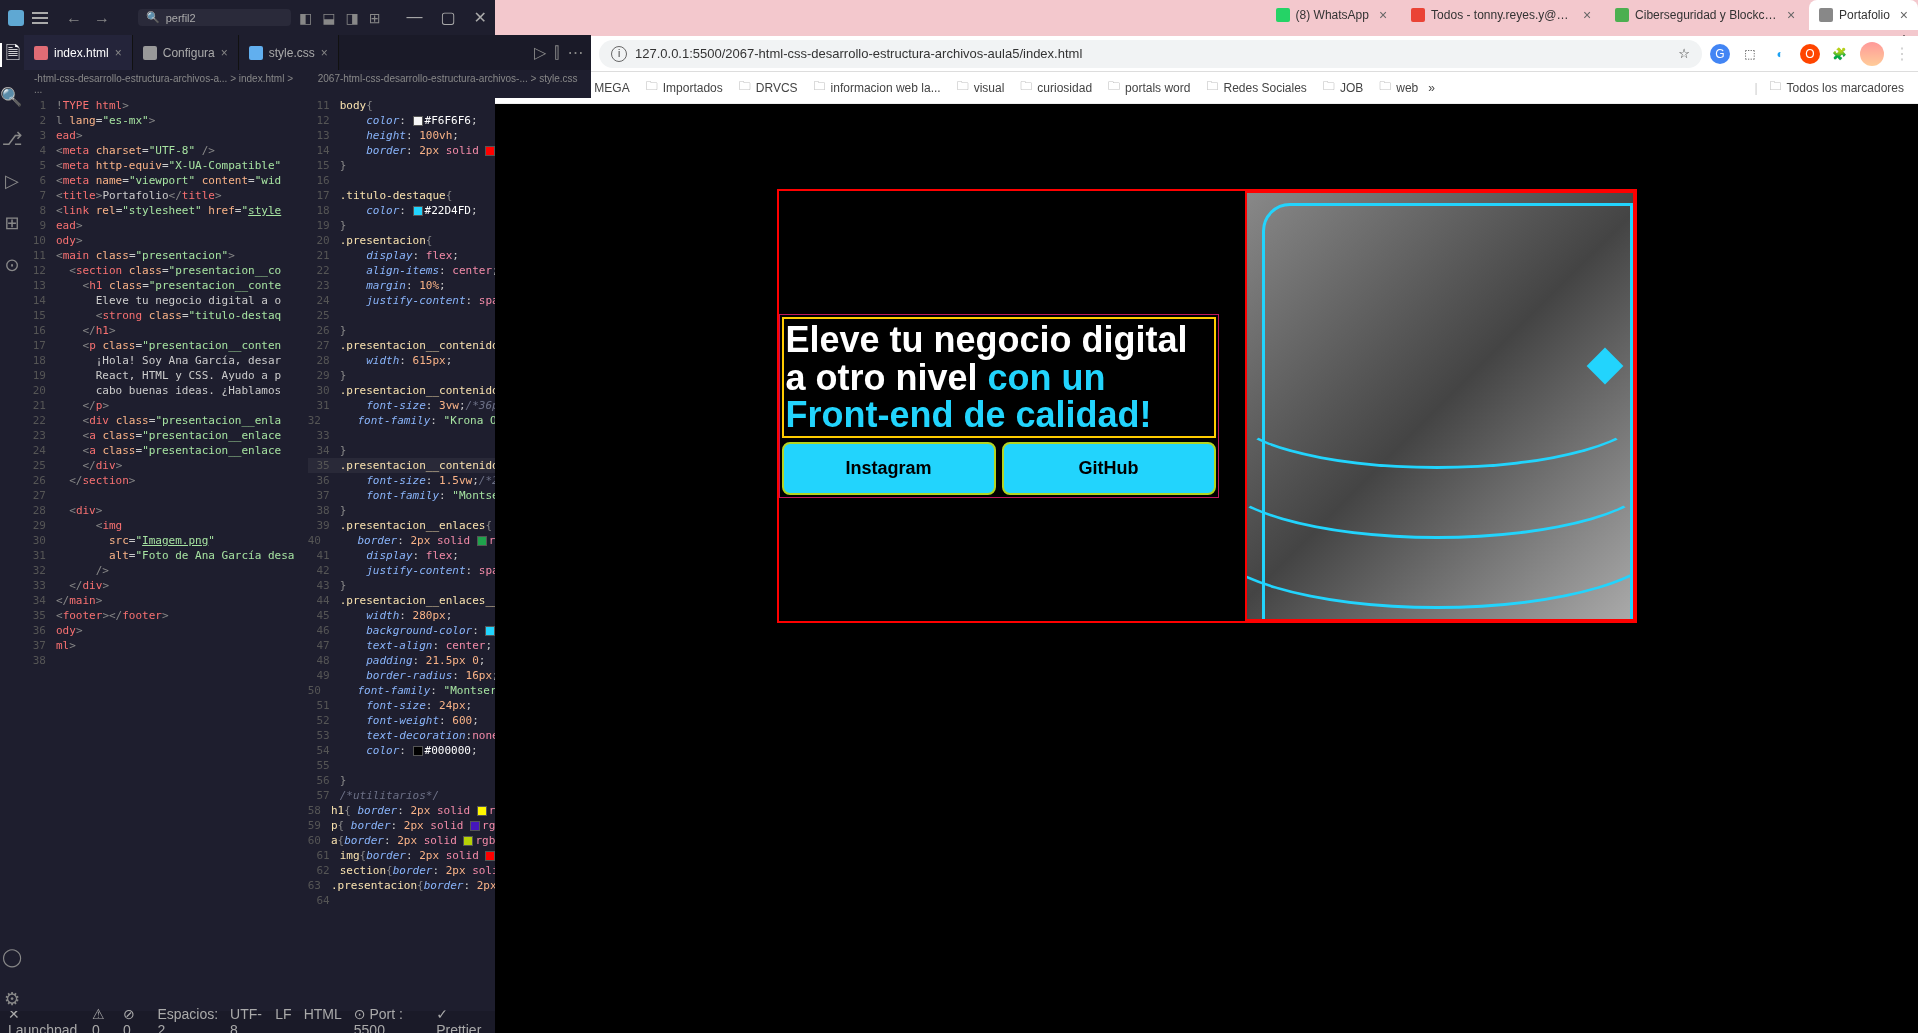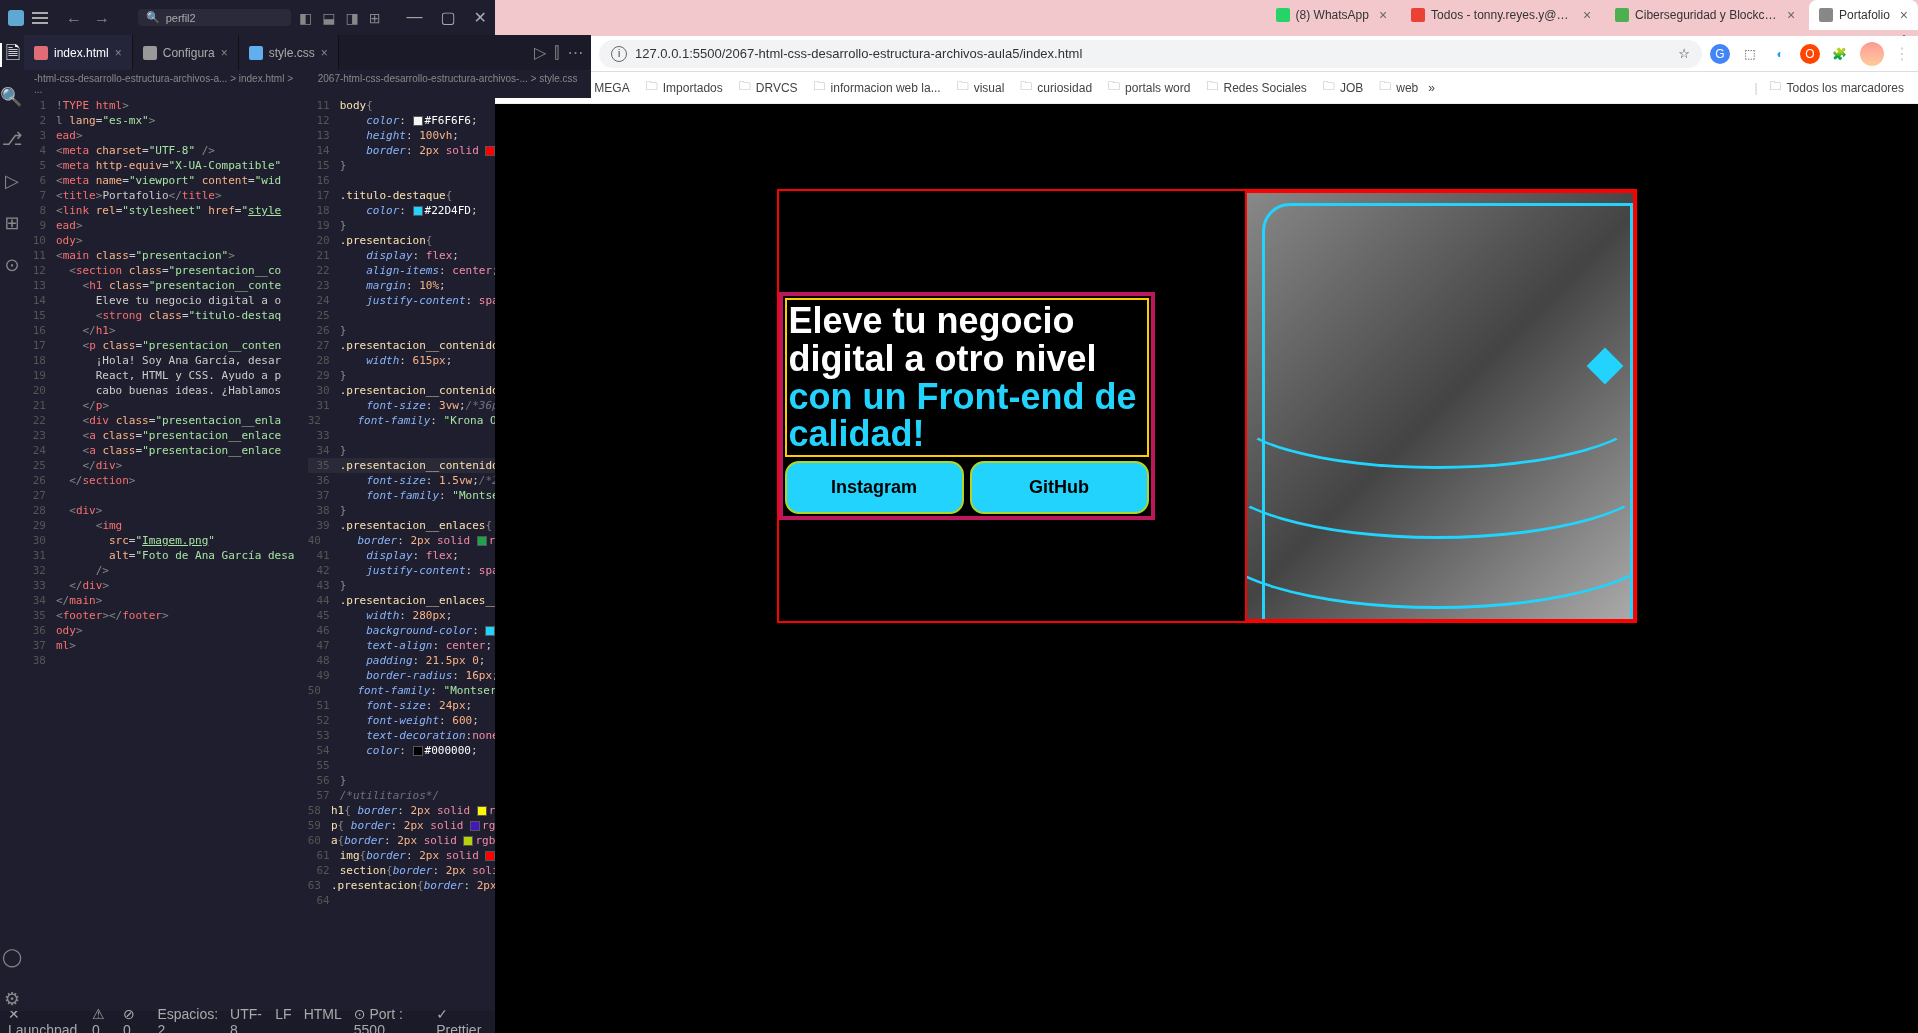--- a/index.html
+++ b/index.html
@@ -76,27 +76,27 @@
 .avatar { width: 24px; height: 24px; border-radius: 50%; background: linear-gradient(#f99, #fc9); }
 
 .bookmark-bar { height: 32px; background: #fff; display: flex; align-items: center; padding: 0 8px; gap: 4px; border-bottom: 1px solid #eee; font-size: 12px; color: #444; }
 .bm { display: flex; align-items: center; gap: 5px; padding: 4px 6px; border-radius: 4px; cursor: pointer; }
 .bm .folder { color: #888; }
 .bm-right { margin-left: auto; display: flex; gap: 6px; align-items: center; }
 
 
 .page { flex: 1; background: #000; position: relative; overflow: auto; }
 .page-inner { border: 2px solid red; width: 860px; margin: 85px auto 0; display: flex; justify-content: space-between; align-items: center; }
-.content-box { border: 4px solid #be185d; width: 376px; padding: 2px; }
+.content-box { border: 1px solid #be185d; width: 440px; padding: 2px; }
 .heading-box { border: 2px solid #ffcc00; padding: 2px; }
 .heading { font-family: Arial, sans-serif; font-weight: 900; font-size: 36px; line-height: 1.05; color: #fff; }
 .heading .accent { color: #22d4fd; }
 .para-box { border: 2px solid #2d7a2d; font-family: Arial, sans-serif; font-size: 15px; color: #fff; line-height: 1.3; }
 .links-row { display: flex; gap: 6px; margin-top: 4px; }
-.links-row a { flex: 1; border: 2px solid #b3d422; background: #22d4fd; color: #000; text-align: center; padding: 14px 0; border-radius: 14px; font-weight: 600; font-size: 18px; text-decoration: none; font-family: Arial, sans-serif; }
+.links-row a { flex: 1; border: 2px solid #b3d422; background: #22d4fd; color: #000; text-align: center; padding: 14px 0; border-radius: 8px; font-weight: 600; font-size: 18px; text-decoration: none; font-family: Arial, sans-serif; }
 .img-box { width: 390px; height: 430px; border: 2px solid red; position: relative; background: #222; overflow: hidden; }
 .img-placeholder { position: absolute; inset: 0; background: linear-gradient(135deg, #888 0%, #444 50%, #aaa 100%); filter: grayscale(1); }
 .tablet-frame { position: absolute; top: 10px; left: 15px; right: 0; bottom: -20px; border: 3px solid #22d4fd; border-radius: 28px 0 0 0; }
 .diamond { position: absolute; top: 160px; right: 15px; width: 26px; height: 26px; background: #22d4fd; transform: rotate(45deg); }
 .swoop { position: absolute; border: 3px solid #22d4fd; border-color: transparent transparent #22d4fd transparent; border-radius: 50%; }
 .swoop1 { width: 420px; height: 120px; bottom: 150px; left: -20px; }
 .swoop2 { width: 440px; height: 130px; bottom: 80px; left: -30px; }
 .swoop3 { width: 460px; height: 140px; bottom: 10px; left: -40px; }
 </style>
 </head>

